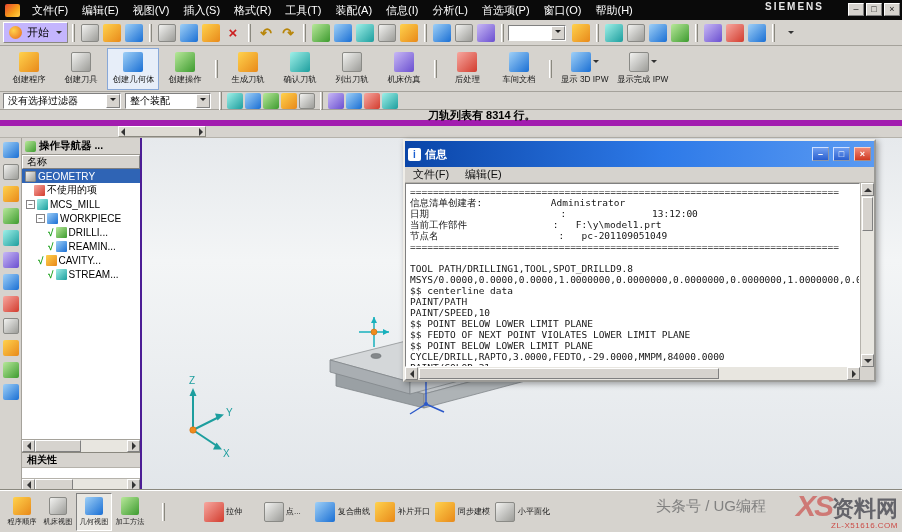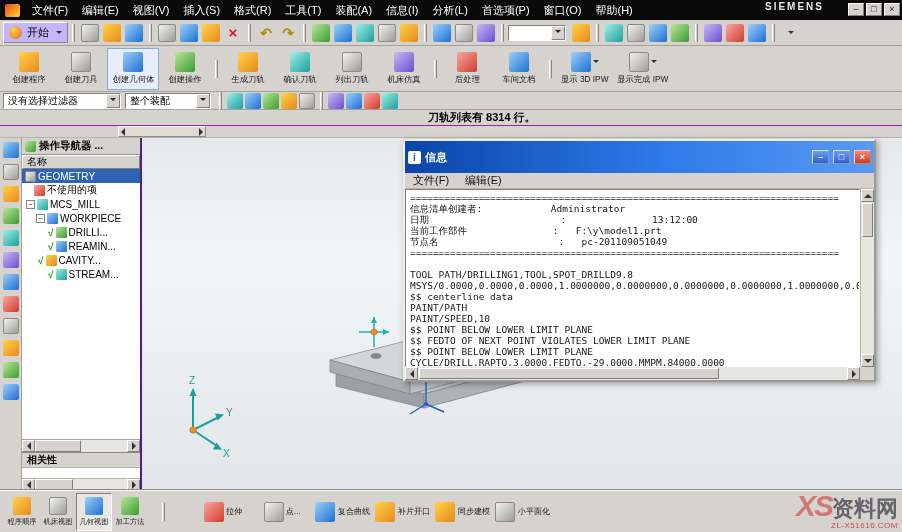--- a/index.html
+++ b/index.html
@@ -58,21 +58,21 @@
   
   .tb3{height:18px;}
   .combo{height:16px;background:#fff;border:1px solid;border-color:#808080 #fff #fff #808080;
     display:flex;align-items:center;font-size:10px;padding-left:4px;margin-right:4px;}
   .combo .cb-txt{flex:1;white-space:nowrap;overflow:hidden;}
   .combo .cb-btn{width:14px;height:14px;background:#d6d3ce;border:1px solid;
     border-color:#fff #808080 #808080 #fff;display:flex;align-items:center;justify-content:center;flex:none;}
   .combo .cb-btn .caret{margin:0;border-top-color:#222;}
 
   
-  .statusline{height:16px;background:#d6d3ce;border-bottom:1px solid #a21caf;
+  .statusline{height:16px;background:#d6d3ce;border-bottom:6px solid #a21caf;
     display:flex;align-items:center;font-size:11px;font-weight:bold;}
   .statusline span{margin-left:428px;white-space:nowrap;}
 
   
   .dockstrip{height:12px;background:#d6d3ce;position:relative;border-bottom:1px solid #b5b2ab;}
   .dockhandle{position:absolute;left:118px;top:0;width:88px;height:11px;background:#dedbd4;
     border:1px solid;border-color:#fff #8a887f #8a887f #fff;display:flex;
     justify-content:space-between;align-items:center;padding:0 2px;}
   .arr{width:0;height:0;border:4px solid transparent;}
   .a-l{border-right-color:#333;border-left-width:0;}
@@ -115,21 +115,21 @@
   .dep-scroll{height:12px;background:#e8e6e0;display:flex;border-top:1px solid #b5b2ab;}
 
   .viewport{flex:1;position:relative;overflow:hidden;
     background:linear-gradient(180deg,#e6e9ec 0%,#f3f5f6 35%,#e2e6ea 100%);}
   .scene{position:absolute;left:0;top:0;}
 
   
   .info-win{position:absolute;left:403px;top:139px;width:473px;height:243px;z-index:50;
     background:#d6d3ce;border:2px outset #efede8;box-shadow:2px 2px 6px rgba(0,0,0,.35);
     display:flex;flex-direction:column;}
-  .info-title{height:32px;background:linear-gradient(90deg,#0a45a8,#2e7ae8 55%,#5a9af2);
+  .info-title{height:26px;background:linear-gradient(90deg,#0a45a8,#2e7ae8 55%,#5a9af2);
     display:flex;align-items:center;gap:4px;padding:0 3px;color:#fff;font-size:11px;font-weight:bold;}
   .info-appico{width:13px;height:13px;background:#fff;border-radius:2px;color:#1a5fd0;
     font-weight:bold;font-size:10px;line-height:13px;text-align:center;flex:none;}
   .info-appico::before{content:"i";}
   .info-title .spacer{flex:1;}
   .tbn{width:17px;height:14px;border:1px outset #cfe0ff;background:linear-gradient(180deg,#6f9ef0,#2a5fd0);
     color:#fff;font-size:9px;line-height:12px;text-align:center;flex:none;}
   .tbn.close{background:linear-gradient(180deg,#f08a78,#d03a22);border-color:#ffd0c0;}
   .tbn.min::before{content:"–";} .tbn.max::before{content:"□";} .tbn.close::before{content:"×";}
   .info-menu{height:16px;display:flex;align-items:center;background:#d6d3ce;font-size:11px;
@@ -653,20 +653,21 @@
         <span class="thumb info-hthumb"></span>
         <span style="flex:1"></span>
         <span class="sb h">
             <span class="arr a-r"></span>
           </span>
       </div>
       <div class="corner"></div>
     </div>
   </div>
 
+  <div class="wm-byline">头条号 / UG编程</div>
   <div class="wm-logo">
     <div class="wm-row">
       <span class="wm-mark">XS</span>
       <span class="wm-site">资料网</span>
     </div>
     <div class="wm-dom">ZL-X51616.COM</div>
   </div>
 
 </div>
 

